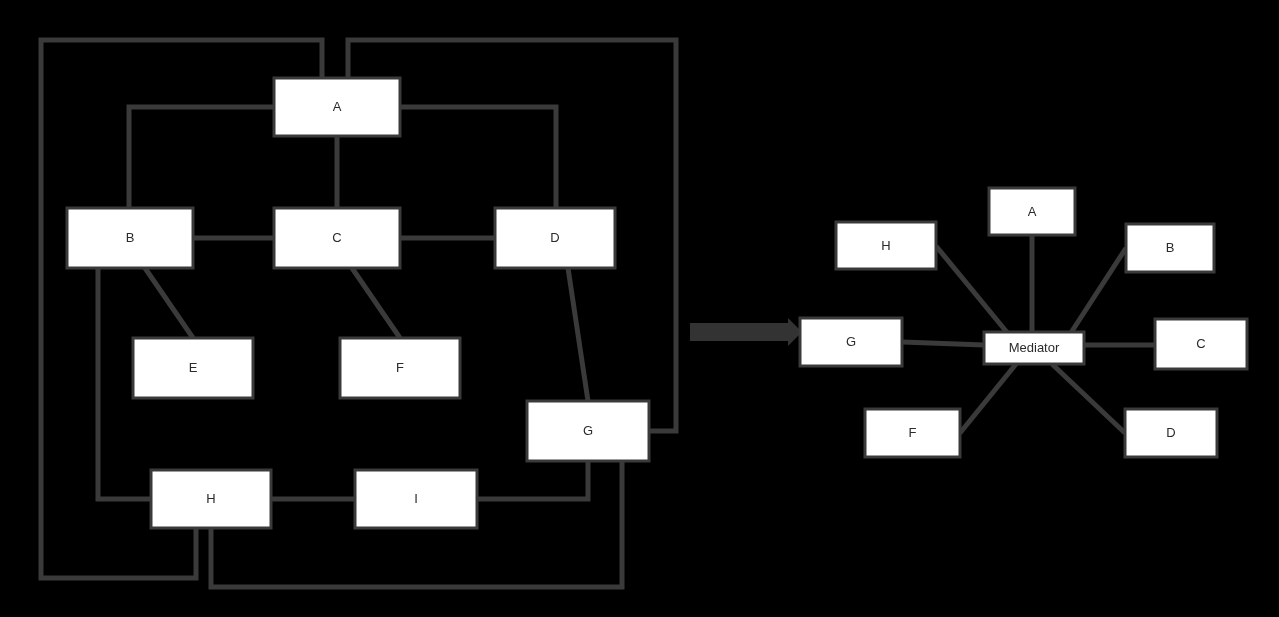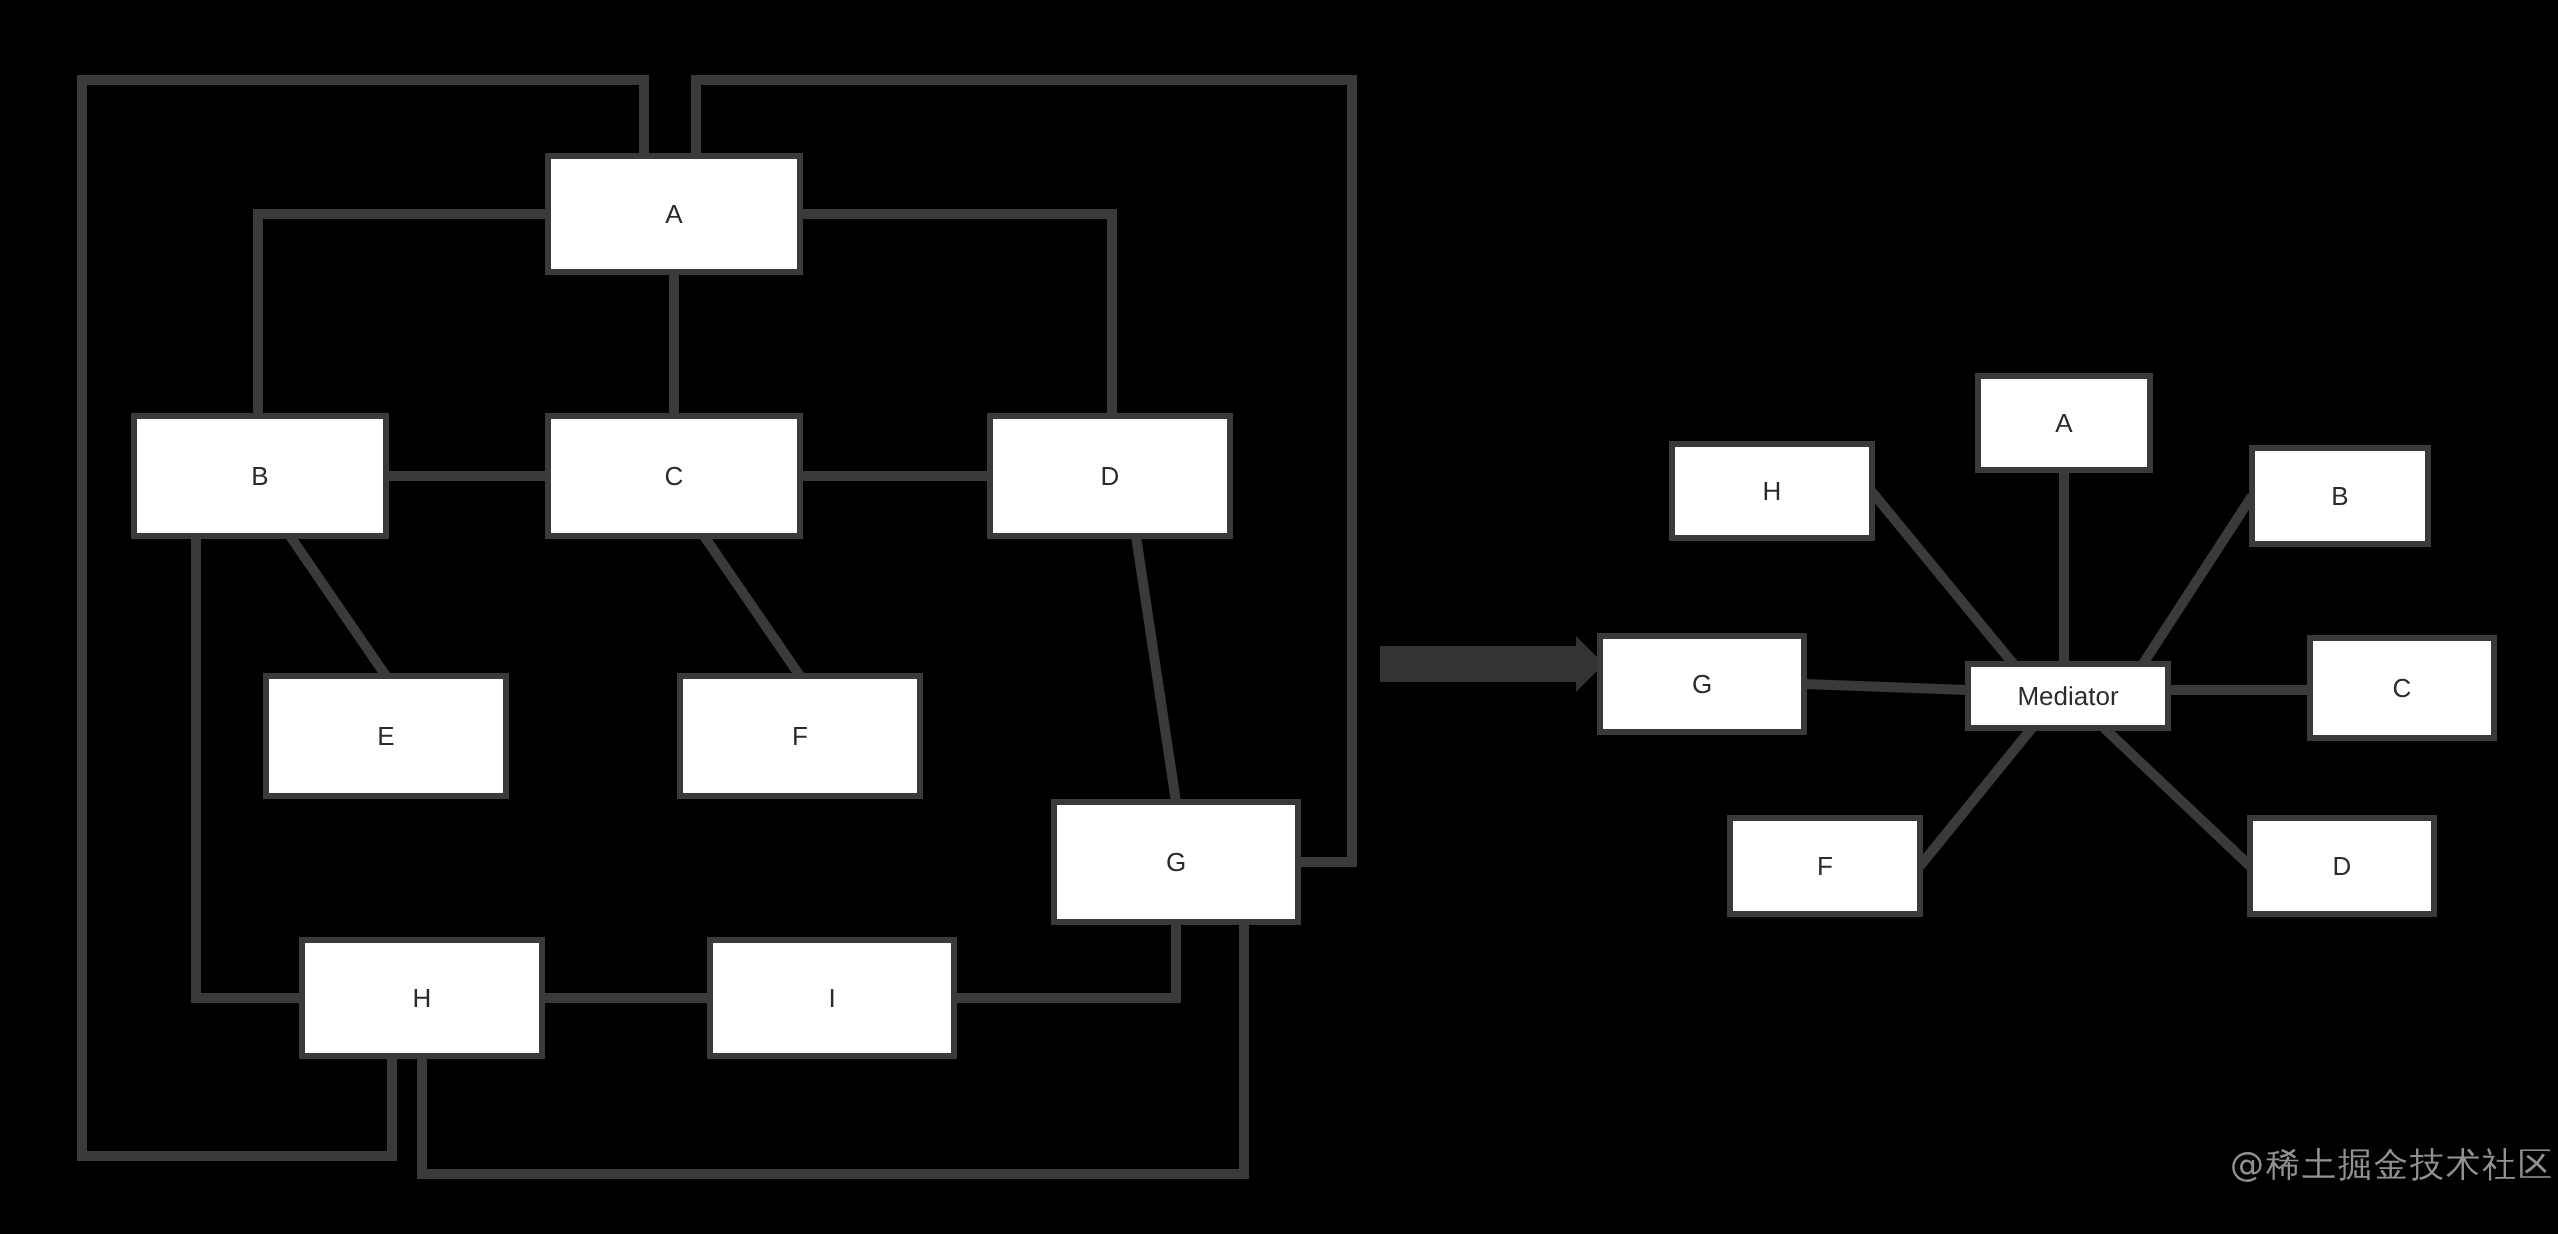--- a/index.html
+++ b/index.html
@@ -118,15 +118,14 @@
           <rect x="836" y="222" width="100" height="47" class="node-rect"></rect>
           <text x="886" y="246.5" class="node-label ">H</text>
         </g>
         <g>
           <rect x="984" y="332" width="100" height="32" class="node-rect"></rect>
           <text x="1034" y="349" class="node-label small">Mediator</text>
         </g>
       </g>
   </svg>
 
-  <div class="watermark" style="left: 1115px; top: 571px; color: rgb(201, 201, 201);">@稀土掘金技术社区</div>
 
 </div>
 
 </body></html>

